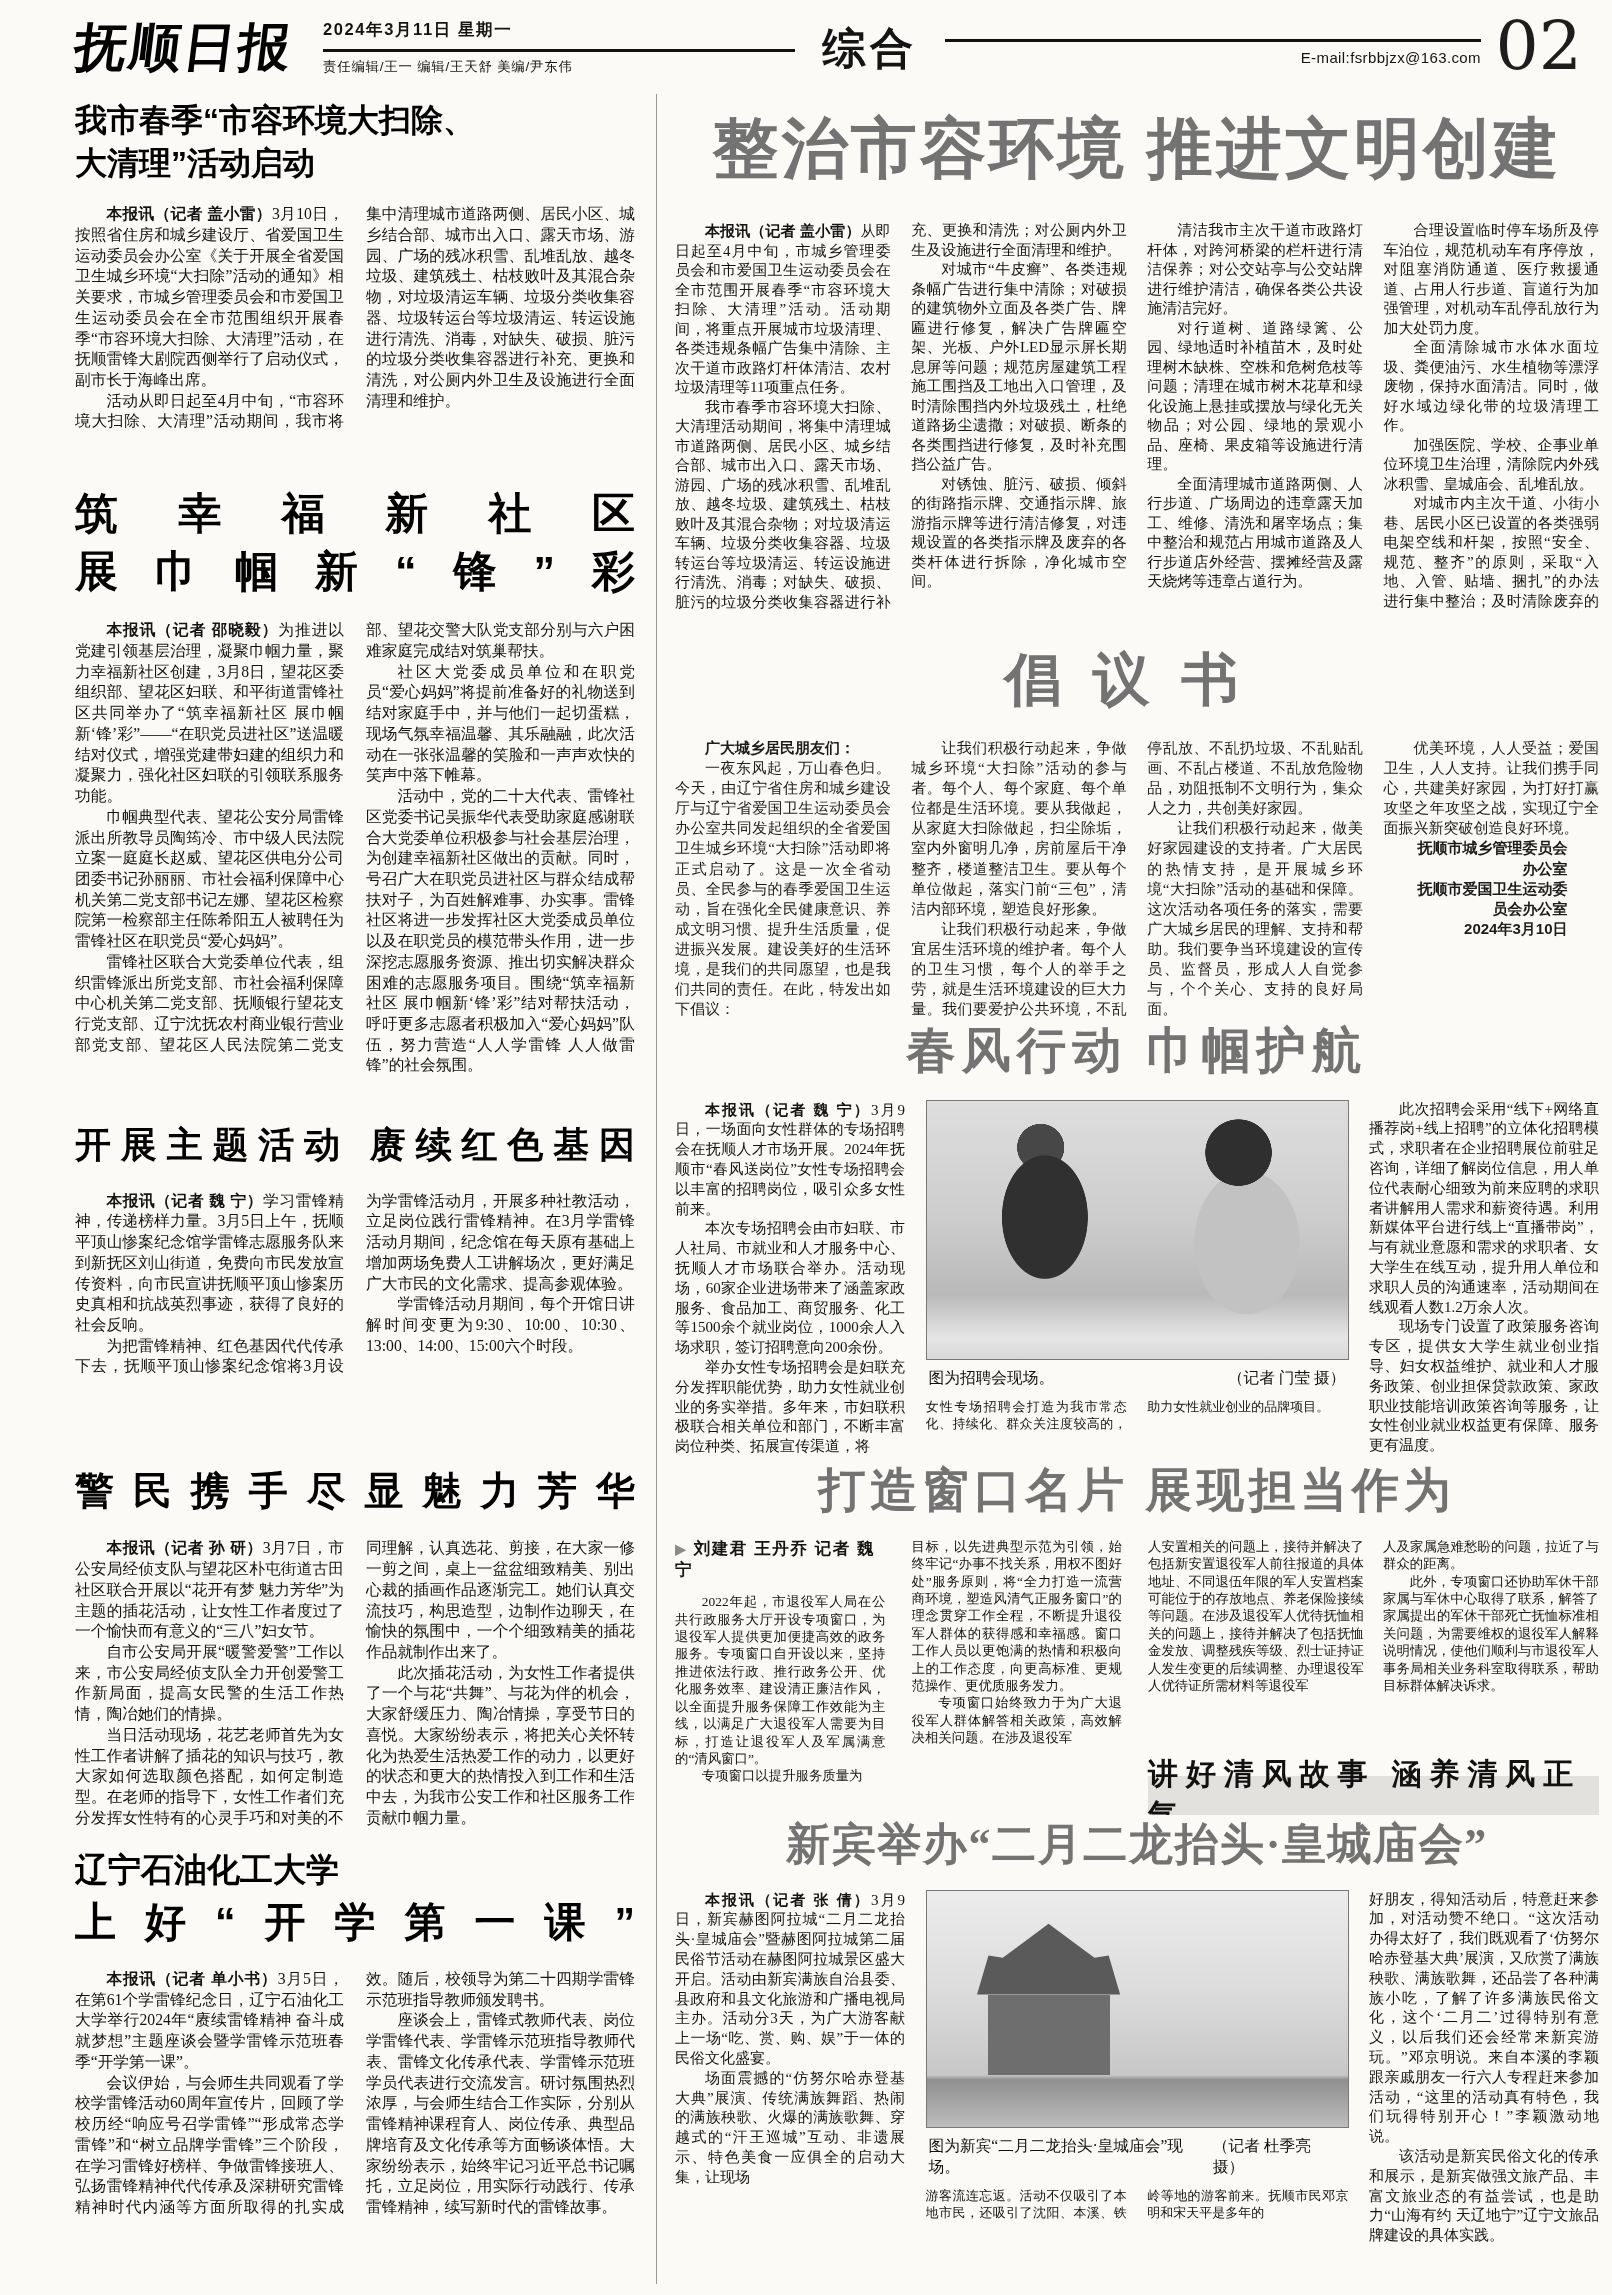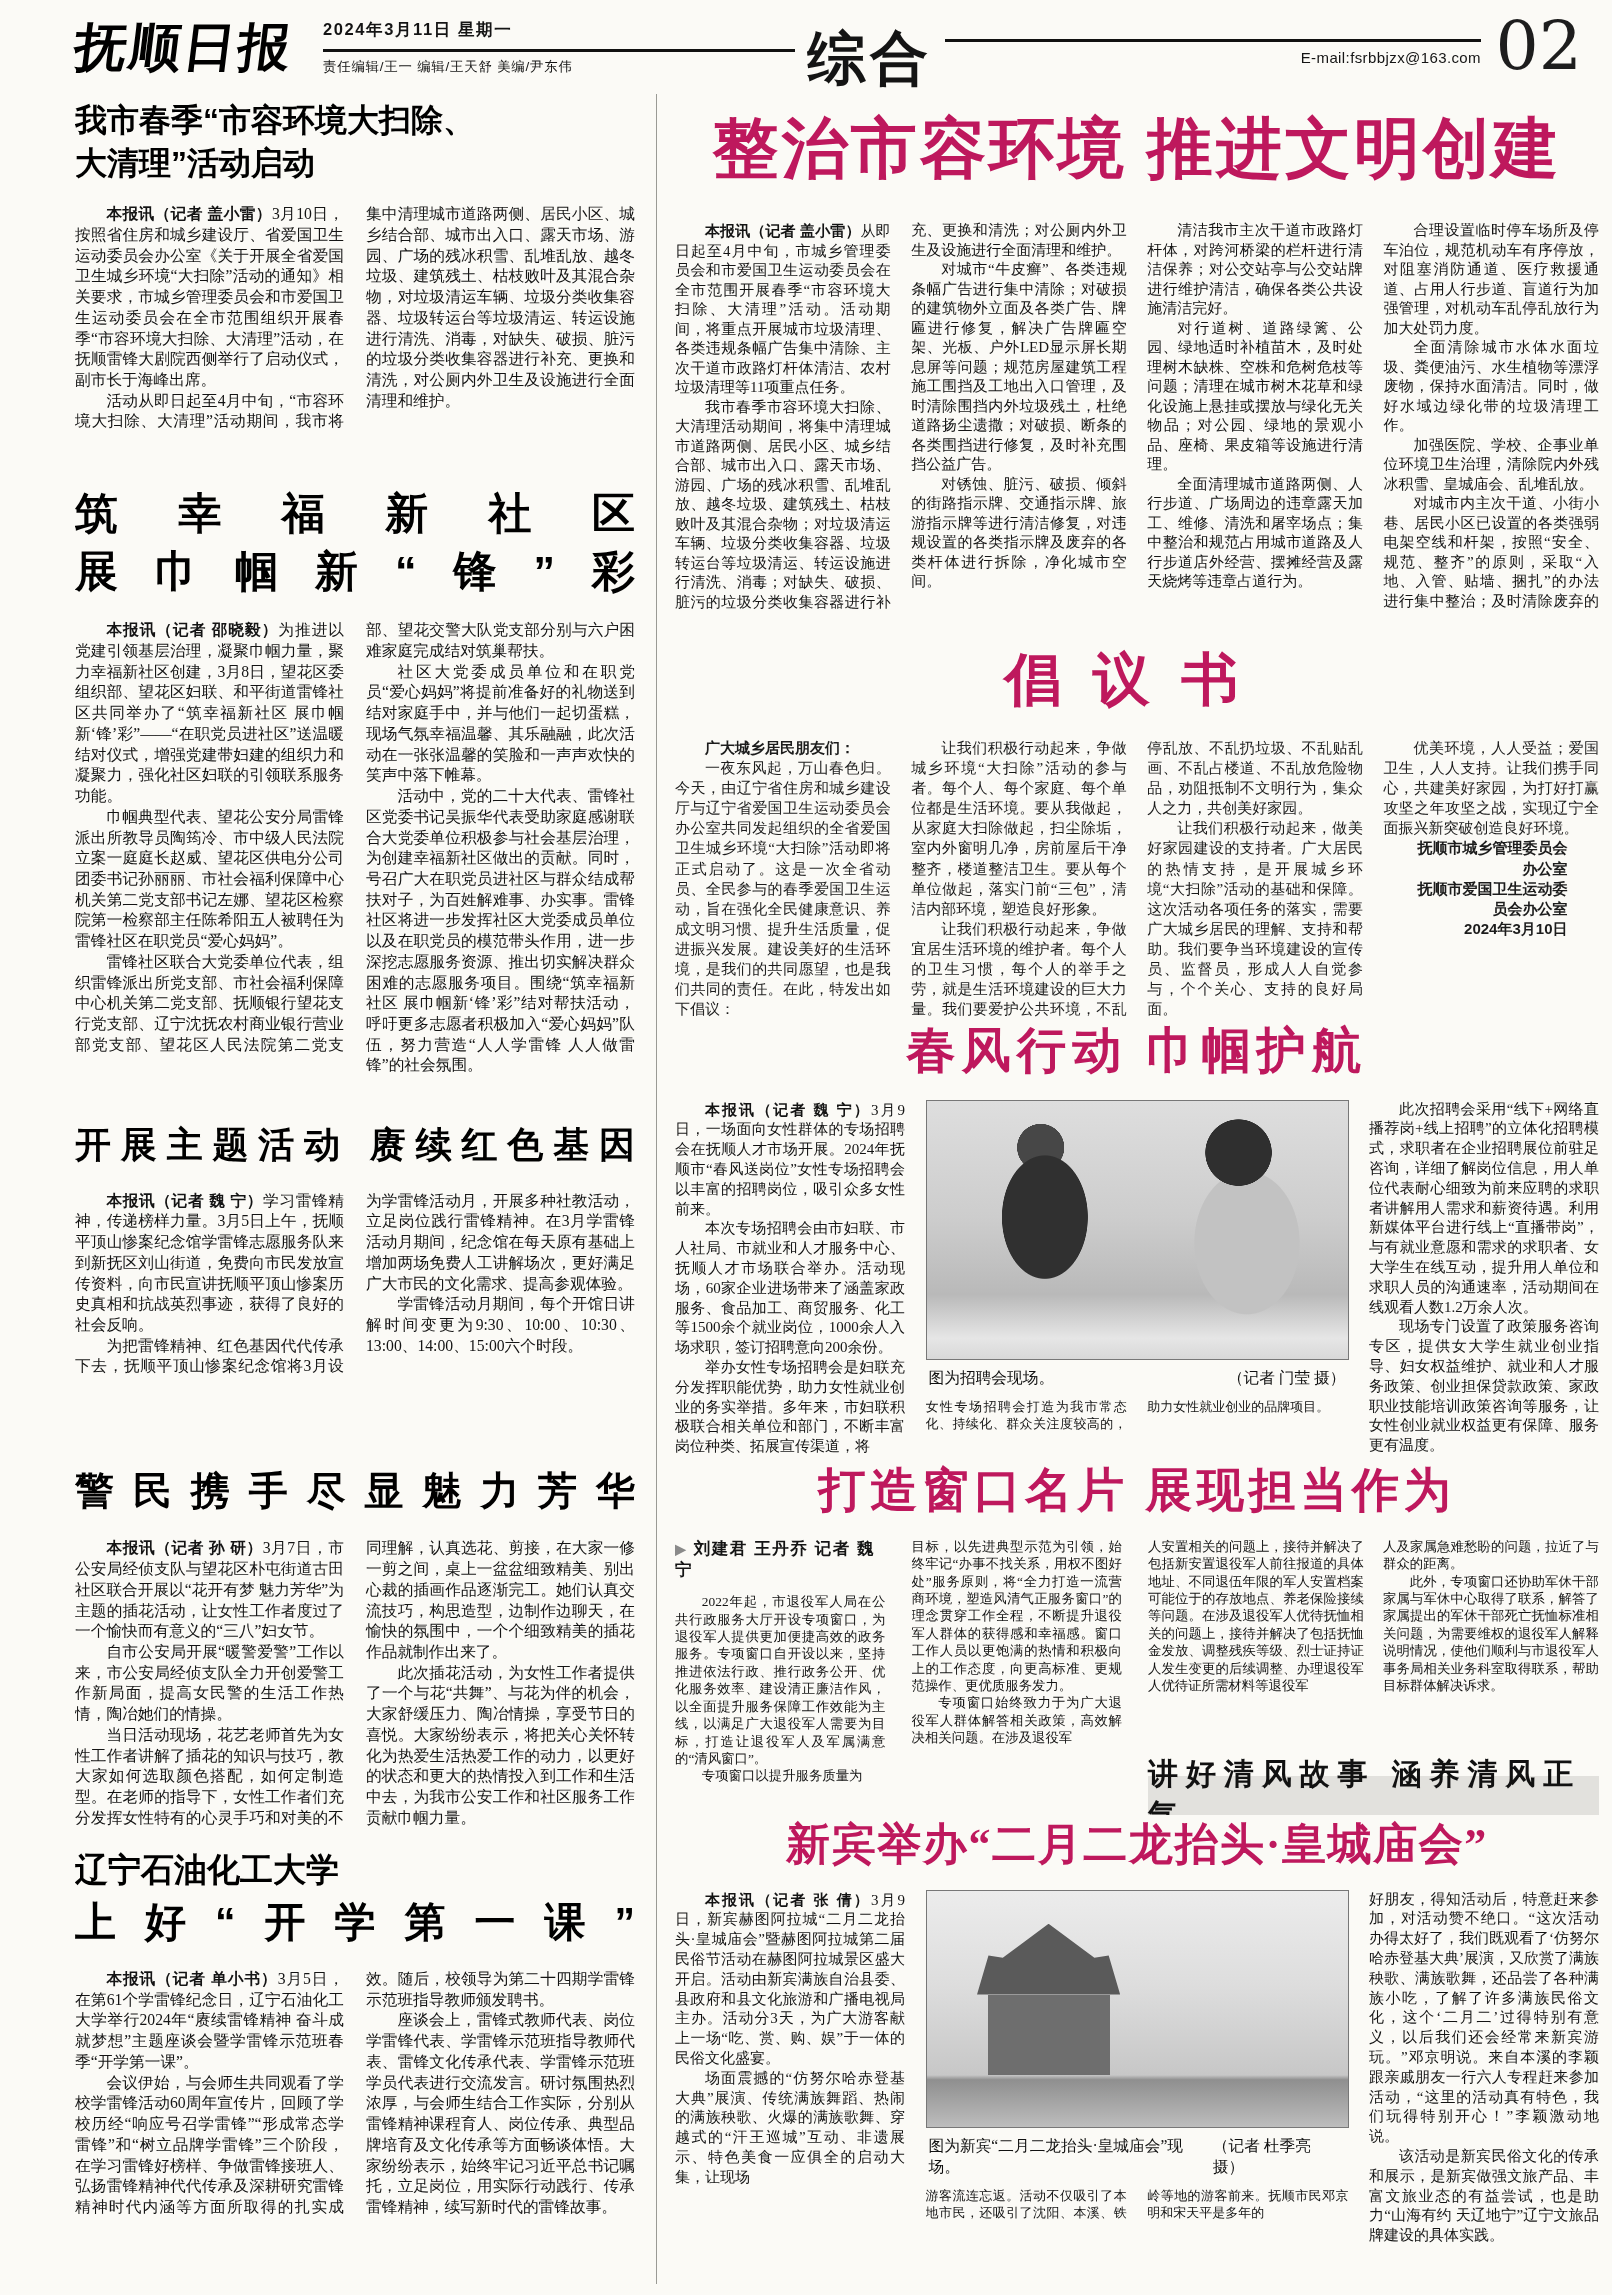--- a/index.html
+++ b/index.html
@@ -7,41 +7,41 @@
         font-family:"Liberation Serif","DejaVu Serif",serif;overflow:hidden;}
   
   .hdr{position:absolute;left:75px;right:30px;top:7.9px;height:82px;display:flex;align-items:flex-start;}
   .logo{width:248px;font-family:"DejaVu Serif",serif;font-weight:bold;font-size:52px;line-height:77px;
         transform:skewX(-7deg);letter-spacing:2.4px;color:#000;white-space:nowrap;}
   .hmid1{width:472px;padding-top:11px;}
   .hdate{font-family:"Liberation Sans",sans-serif;font-size:16.5px;font-weight:bold;letter-spacing:1.6px;}
   .hrule{height:3.1px;background:#111;margin:7.9px 0 6.3px 0;}
   .heds{font-family:"Liberation Sans",sans-serif;font-size:13.4px;letter-spacing:0.8px;}
   .hsec{width:150px;text-align:center;font-family:"Liberation Sans",sans-serif;font-weight:900;
-        font-size:58px;padding-top:12.6px;letter-spacing:4.7px;}
+        font-size:43px;padding-top:12.6px;letter-spacing:4.7px;}
   .hmid2{flex:1;padding-top:11px;}
   .hmid2 .hrule{margin-top:20.5px;}
   .hmail{font-family:"Liberation Sans",sans-serif;font-size:15px;text-align:right;letter-spacing:0.4px;}
   .hpage{width:101px;text-align:right;font-family:"DejaVu Serif",serif;font-size:68px;line-height:76px;
          font-weight:400;color:#1d1d1d;}
   
   .vdiv{position:absolute;left:656px;top:94px;bottom:11px;width:0.8px;background:#9a9a95;}
   .lblock{position:absolute;left:75px;top:93px;width:560px;height:2196px;display:flex;flex-direction:column;gap:12px;}
   .rblock{position:absolute;left:675px;top:93px;width:924px;height:2196px;display:flex;flex-direction:column;}
   .sec{position:relative;overflow:hidden;}
   p.para{margin:0;text-align:justify;text-indent:2em;}
   p.noind{text-indent:0;}
   p.pright{text-align:right;text-indent:0;padding-right:31.5px;}
   p.pbold{font-weight:bold;font-family:"Liberation Sans",sans-serif;}
   b.lead{font-family:"Liberation Sans",sans-serif;font-weight:700;}
   .cols2{column-count:2;column-gap:22px;}
   .cols4{column-count:4;column-gap:20.5px;}
   
   .ht-sans{font-family:"Liberation Sans","DejaVu Sans",sans-serif;font-weight:900;color:#000;}
-  .ht-serif{font-family:"Liberation Serif","DejaVu Serif",serif;font-weight:900;color:#be185d;}
+  .ht-serif{font-family:"Liberation Serif","DejaVu Serif",serif;font-weight:900;color:#737373;}
   .jfull{text-align:justify;text-align-last:justify;}
   
   .la{margin-bottom:0;}
   .la .abody{font-size:15.7px;line-height:1.32;}
   .a1{height:387px;}
   .a1 .t{font-size:32px;line-height:1.32;margin:6.3px 0 20.5px 0;}
   .a2{height:636px;}
   .a2 .t{font-size:43px;line-height:1.35;margin:0 0 20.5px 0;}
   .a3{height:338px;}
   .a3 .t{font-size:36px;margin:3.1px 0 20.5px 0;}

